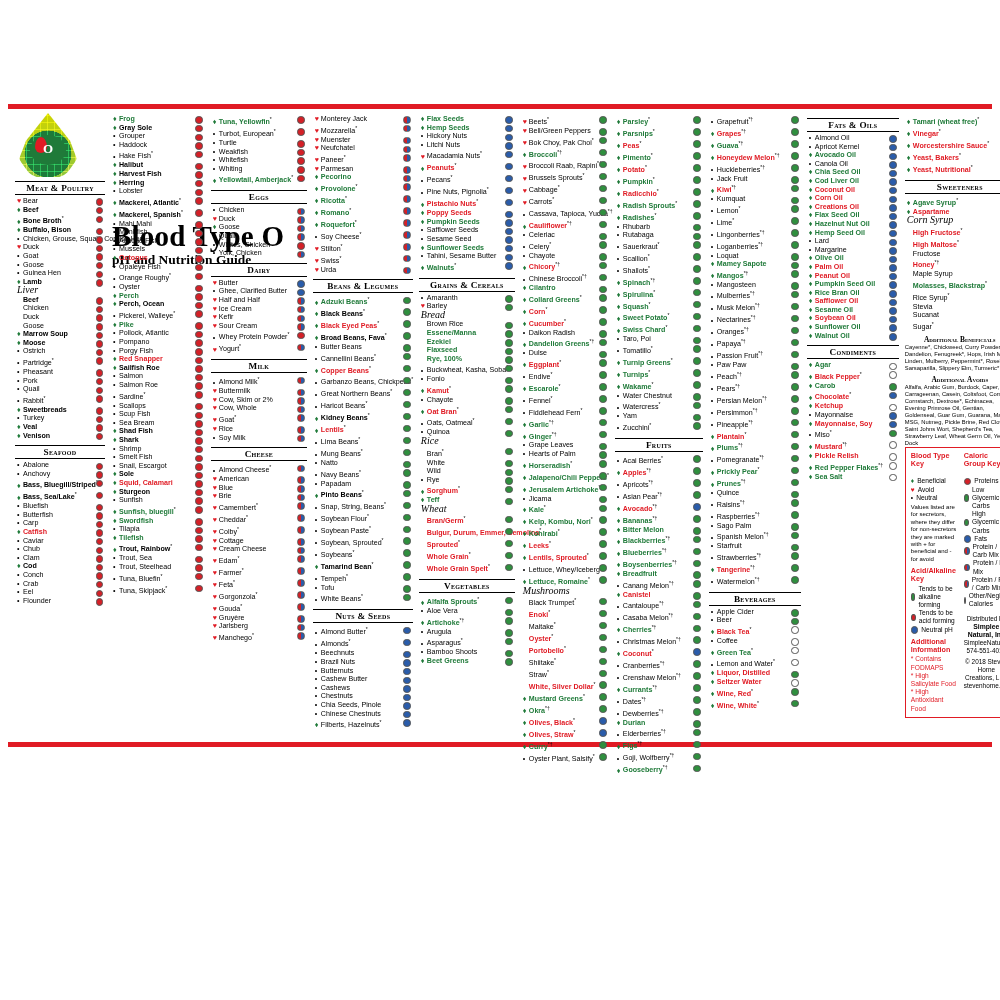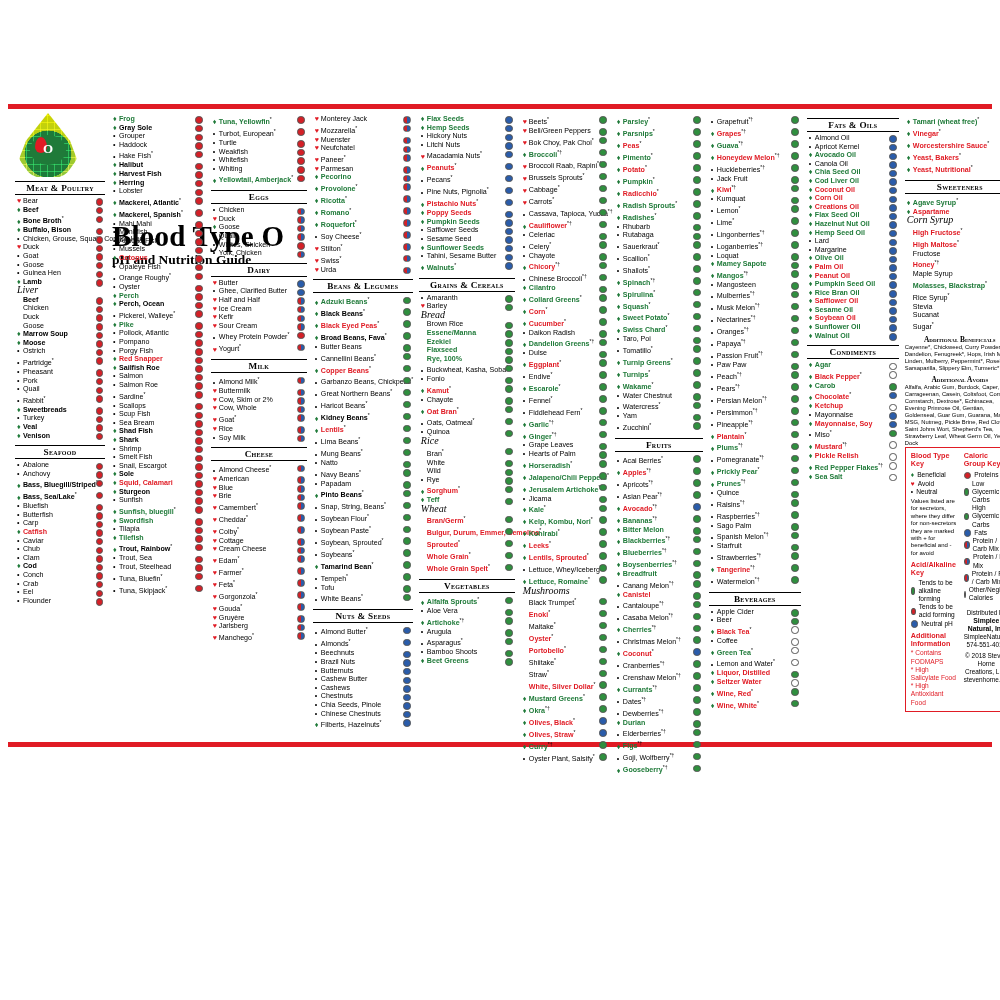--- a/index.html
+++ b/index.html
@@ -53,21 +53,21 @@
   .sup{font-size:5px;vertical-align:super;}
   .dots{position:absolute;right:0;top:1.4px;display:flex;gap:1px;}
   .dot{width:5.5px;height:5.5px;border-radius:50%;border:.5px solid #555;display:inline-block;}
   .d-green{background:#2f8f3e;}
   .d-red{background:#d42027;}
   .d-blue{background:#2a5caa;}
   .d-white{background:#fff;}
   .d-half{background:linear-gradient(90deg,#d42027 50%,#2a5caa 50%);}
   .subh{font-family:"Liberation Serif",serif;font-style:italic;font-weight:400;font-size:10px;margin:2px 0 0 0;}
   .keybox{border:1.4px solid #e01b24;padding:4px 5px;font-size:6.6px;line-height:8.2px;}
-  .keybox .kh{font-weight:700;color:#e01b24;font-size:7.2px;margin-bottom:3px;}
+  .keybox .kh{font-weight:700;color:#e01b24;font-size:7.2px;margin-bottom:9px;}
   .keybox .kh2{font-weight:700;color:#e01b24;font-size:7.2px;margin:4px 0 1px;}
   .keyrow{display:flex;align-items:center;gap:3px;}
   .keynote{font-size:6px;line-height:7.4px;margin-top:2px;}
   .twocol{display:flex;gap:6px;}
   .distrib{font-size:6.4px;line-height:8px;text-align:center;margin-top:6px;}
   .distrib b{font-size:6.8px;}
   .notes{font-size:5.8px;line-height:7px;}
   .notes .nh{font-family:"Liberation Serif",serif;font-variant:small-caps;font-weight:700;font-size:7.4px;text-align:center;display:block;margin:4px 0 1px;}
 </style>
 </head>

